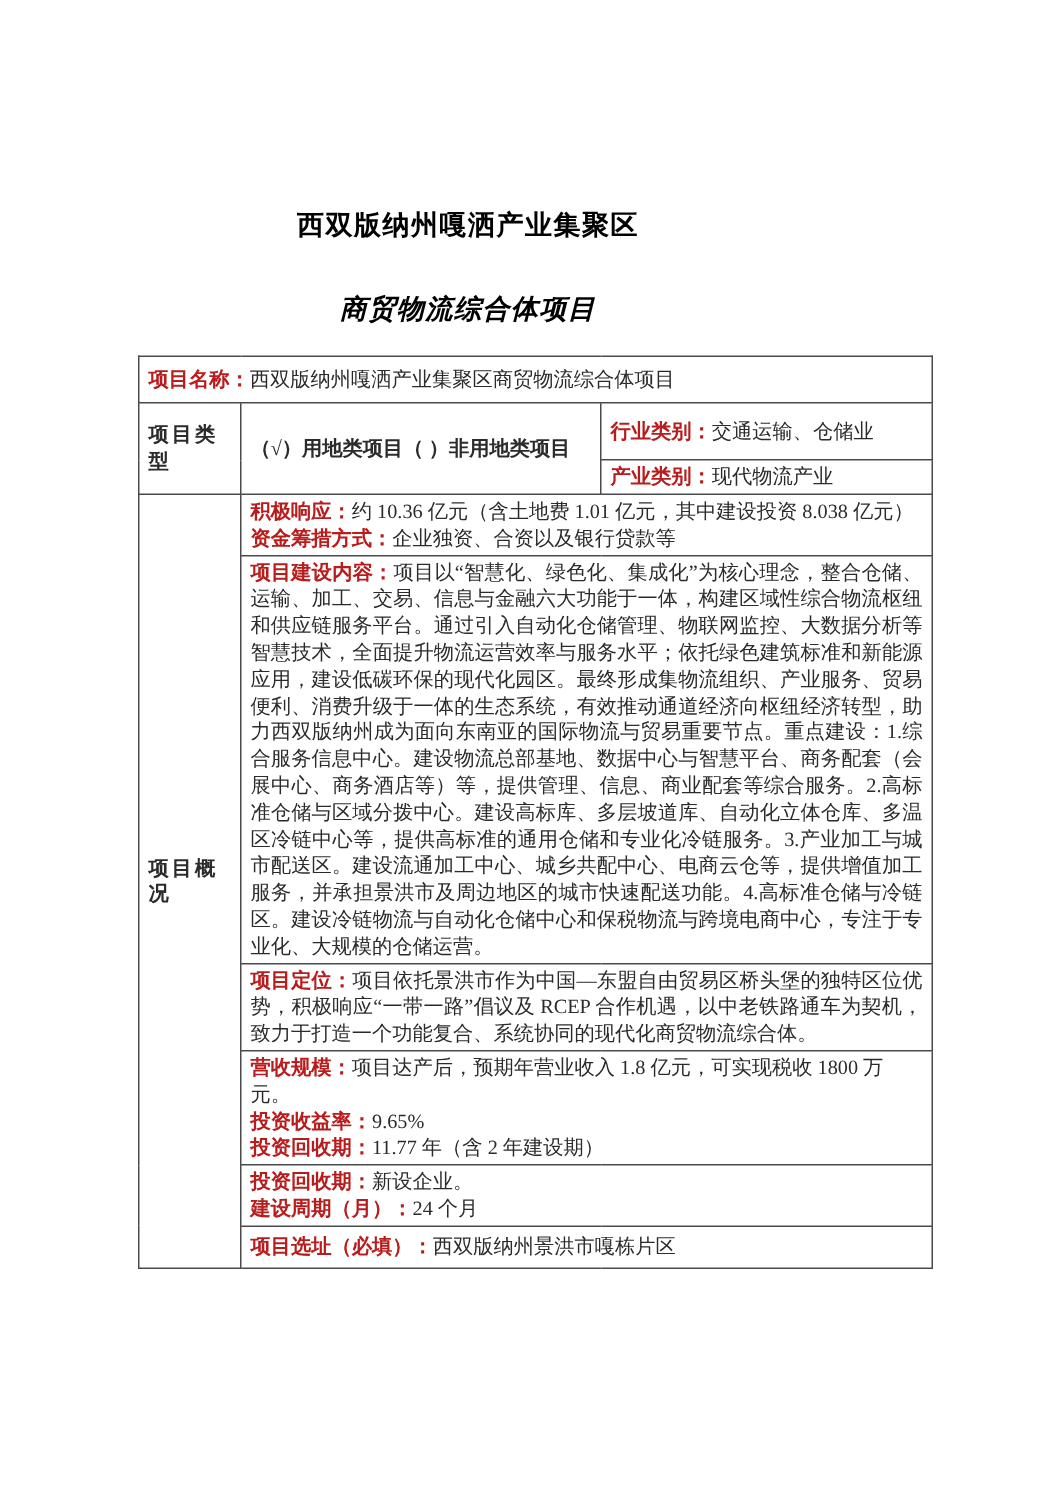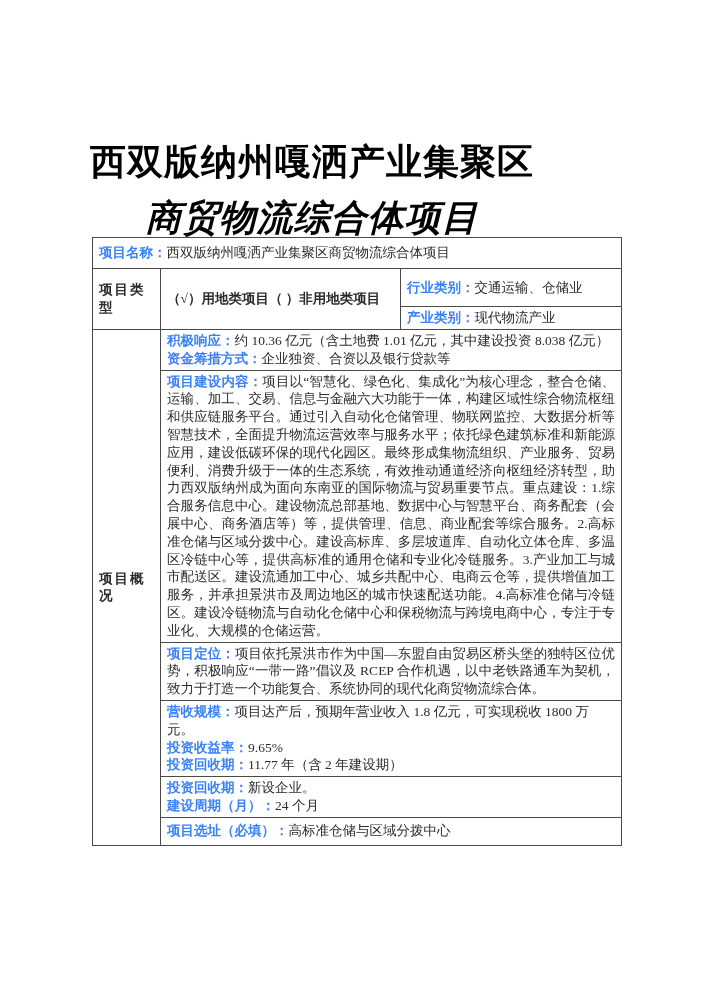--- a/index.html
+++ b/index.html
@@ -9,21 +9,21 @@
     height: 999px;
     position: relative;
     font-family: "Liberation Serif", "DejaVu Serif", serif;
     color: #1a1a1a;
   }
   .doc-title {
     position: absolute;
     left: 0;
     width: 624px;
     text-align: center;
-    font-size: 36px;
+    font-size: 18px;
     font-weight: bold;
     color: #000;
     letter-spacing: 1px;
     white-space: nowrap;
   }
   #title-line-1 { top: 138px; }
   #title-line-2 { top: 194px; font-style: italic; }
 
   table.info-table {
     position: absolute;
@@ -35,21 +35,21 @@
   }
   .info-table td {
     border: 1px solid #4a4a4a;
     font-size: 13.5px;
     line-height: 17.8px;
     color: #2b2b2b;
     padding: 2px 6px;
     vertical-align: middle;
     overflow: hidden;
   }
-  .lbl { font-weight: bold; color: #3b82f6; }
+  .lbl { font-weight: bold; color: #b91c1c; }
   .label-col {
     font-weight: bold;
     color: #000;
     letter-spacing: 2px;
     padding: 0 2px;
   }
   .para { text-align: justify; }
   .cell-b { line-height: 18.8px; padding-top: 3px; margin-left: 12px; }
   .opt-cell { font-weight: bold; color: #000; }
 
@@ -140,17 +140,17 @@
         <span class="lbl">投资回收期：</span><span>新设企业。</span>
       </div>
       <div>
         <span class="lbl">建设周期（月）：</span><span>24 个月</span>
       </div>
     </td>
   </tr>
 
   <tr>
     <td colspan="2" class="h-f">
-      <span class="lbl">项目选址（必填）：</span><span>高标准仓储与区域分拨中心</span>
+      <span class="lbl">项目选址（必填）：</span><span>西双版纳州景洪市嘎栋片区</span>
     </td>
   </tr>
 </tbody>
   </table>
 
 </body></html>

